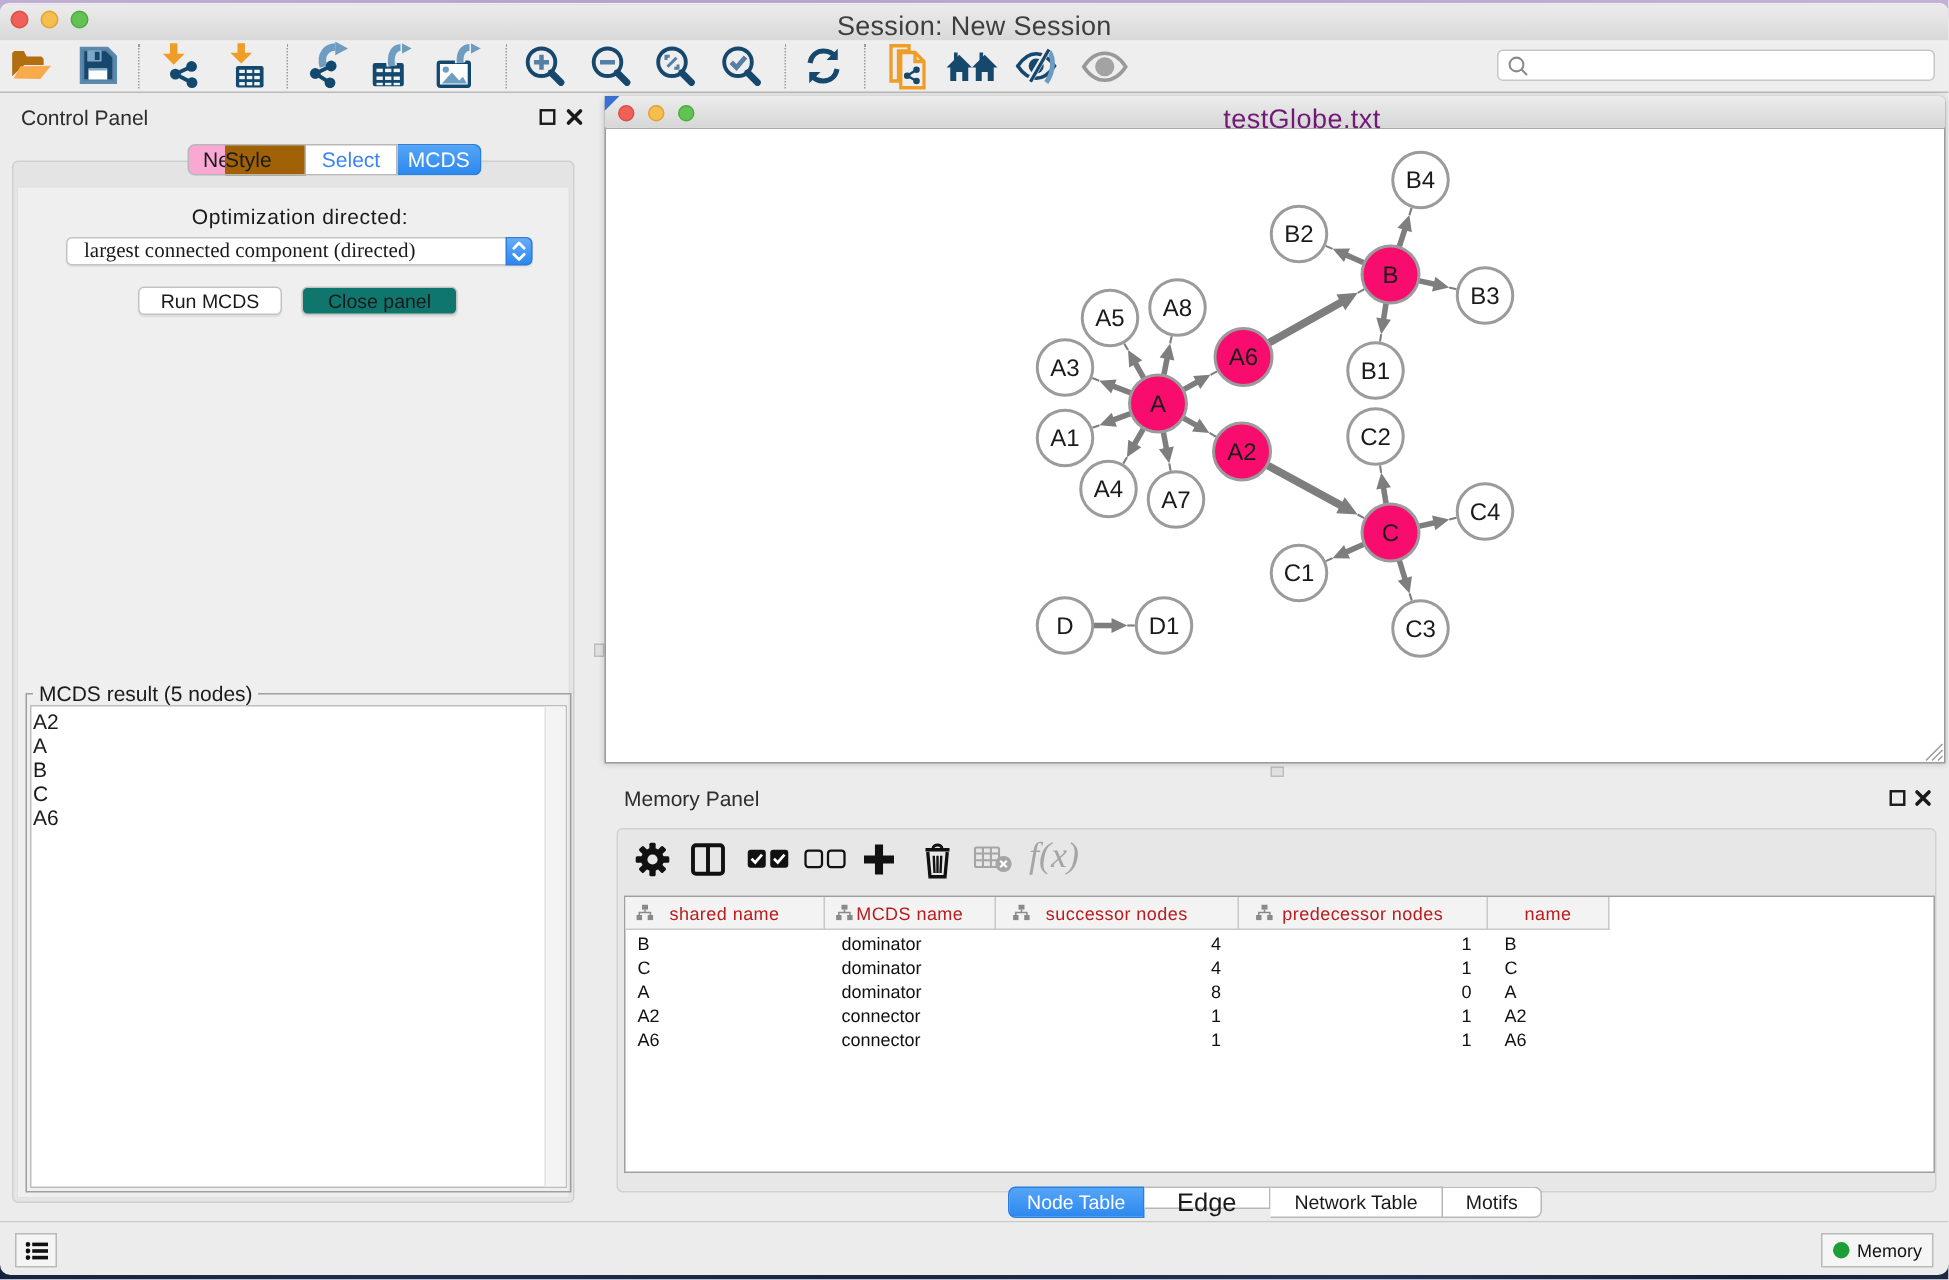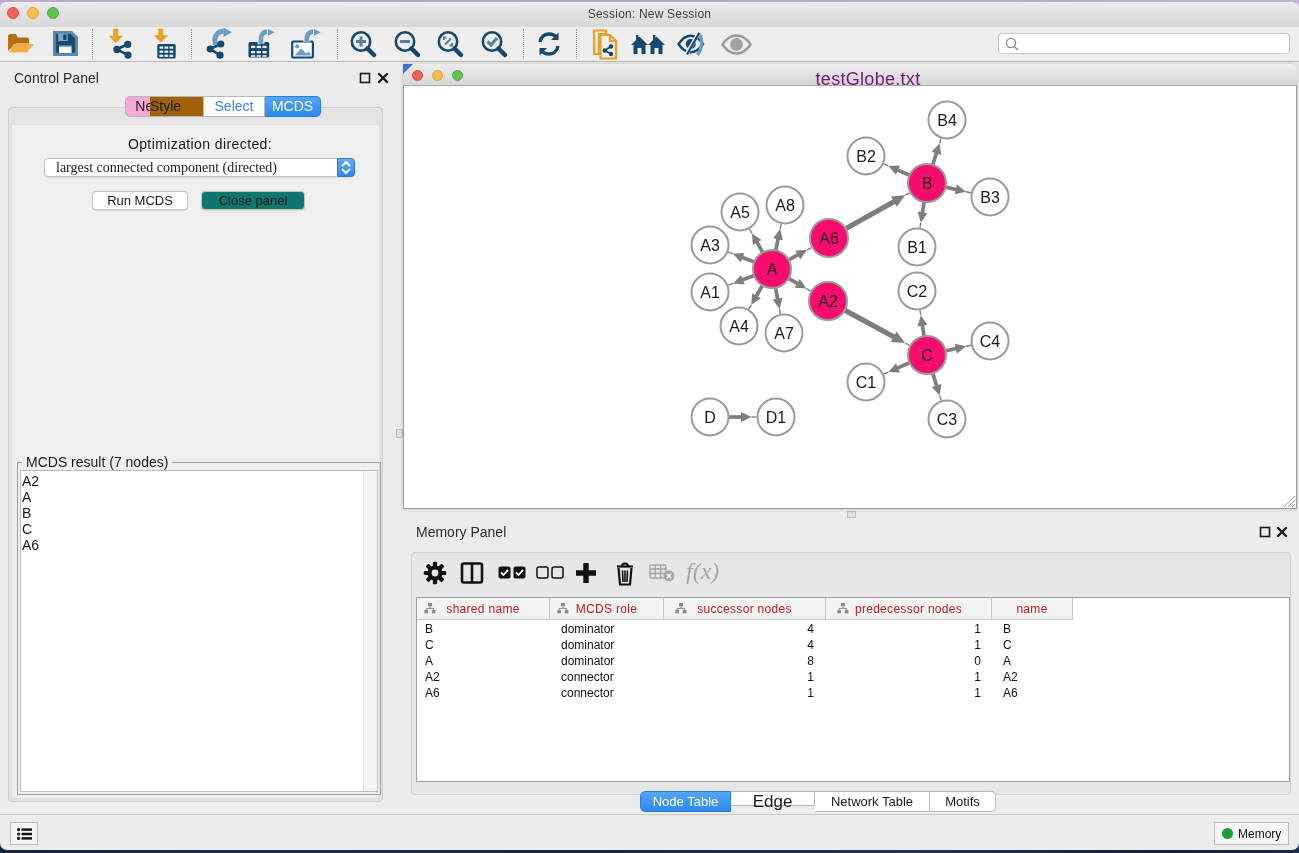--- a/index.html
+++ b/index.html
@@ -11,21 +11,21 @@
 </style>
 </head>
 <body>
 
 <div class="abs" style="left:0;top:0;width:1299px;height:12px;background:linear-gradient(90deg,#c0aed3,#b6a4cb 30%,#bba9cf 70%,#c4b2d6);"></div>
 
 <div class="abs" style="left:0;top:2px;width:1299px;height:25px;background:linear-gradient(#ececec,#d8d8d8);border-top:1px solid #f2f2f2;border-radius:6px 6px 0 0;"></div>
 <div class="tl" style="left:7px;top:7px;width:12px;height:12px;background:#f0605a;border:1px solid #dd4f45;"></div>
 <div class="tl" style="left:27px;top:7px;width:12px;height:12px;background:#f6bd4f;border:1px solid #e0a32e;"></div>
 <div class="tl" style="left:47px;top:7px;width:12px;height:12px;background:#61c354;border:1px solid #4eab3e;"></div>
-<div class="abs" style="left:0;top:7px;width:1299px;text-align:center;font-size:12px;letter-spacing:0.2px;color:#3e3e3e;">Session: New Session</div>
+<div class="abs" style="left:0;top:7px;width:1299px;text-align:center;font-size:18px;letter-spacing:0.2px;color:#3e3e3e;">Session: New Session</div>
 
 <div class="abs" style="left:0;top:27px;width:1299px;height:35px;background:#eeeeee;border-bottom:1px solid #b9b9b9;"></div>
 <div class="abs" id="toolbar-icons" style="left:0;top:27px;width:1299px;height:34px;">
 
   <div class="abs" style="left:92px;top:2px;height:30px;border-left:1px dotted #9a9a9a;"></div>
   <div class="abs" style="left:191px;top:2px;height:30px;border-left:1px dotted #9a9a9a;"></div>
   <div class="abs" style="left:337px;top:2px;height:30px;border-left:1px dotted #9a9a9a;"></div>
   <div class="abs" style="left:523px;top:2px;height:30px;border-left:1px dotted #9a9a9a;"></div>
   <div class="abs" style="left:576px;top:2px;height:30px;border-left:1px dotted #9a9a9a;"></div>
 
@@ -207,21 +207,21 @@
 <div class="abs" style="left:337px;top:158px;width:18px;height:19px;background:linear-gradient(#64adf8,#2e87ef);border-radius:0 4px 4px 0;border:1px solid #2a7fdd;"></div>
 <svg class="abs" style="left:340px;top:160px" width="12" height="15" viewBox="0 0 12 15">
   <path d="M2.5 5.5 L6 2 L9.5 5.5" fill="none" stroke="#ffffff" stroke-width="1.8" stroke-linecap="round" stroke-linejoin="round"></path>
   <path d="M2.5 9.5 L6 13 L9.5 9.5" fill="none" stroke="#ffffff" stroke-width="1.8" stroke-linecap="round" stroke-linejoin="round"></path>
 </svg>
 
 <div class="abs" style="left:92px;top:191px;width:96px;height:19px;background:#ffffff;border:1px solid #c3c3c3;border-radius:4px;box-shadow:0 1px 1px rgba(0,0,0,0.08);font-size:13px;color:#1a1a1a;text-align:center;line-height:18px;">Run MCDS</div>
 <div class="abs" style="left:201px;top:191px;width:104px;height:19px;background:#0f766e;border:1px solid #c3c3c3;border-radius:4px;box-shadow:0 1px 1px rgba(0,0,0,0.08);font-size:13px;color:#1a1a1a;text-align:center;line-height:18px;">Close panel</div>
 
 <div class="abs" style="left:17px;top:462px;width:364px;height:333px;border:1px solid #9f9f9f;"></div>
-<div class="abs" style="left:22px;top:454px;background:#efefef;padding:0 4px;font-size:14px;color:#1a1a1a;">MCDS result (7 nodes)</div>
+<div class="abs" style="left:22px;top:454px;background:#efefef;padding:0 4px;font-size:14px;color:#1a1a1a;">MCDS result (5 nodes)</div>
 <div class="abs" style="left:20px;top:470px;width:358px;height:322px;background:#ffffff;border:1px solid #bdbdbd;"></div>
 <div class="abs" style="left:363px;top:471px;width:14px;height:320px;background:#f4f4f4;border-left:1px solid #e2e2e2;"></div>
 <div class="abs" style="left:22px;top:473px;font-size:14px;line-height:16px;color:#1a1a1a;">A2<br>A<br>B<br>C<br>A6</div>
 
 <div class="abs" style="left:396px;top:429px;width:7px;height:9px;background:#e0e0e0;border:1px solid #bdbdbd;"></div>
 <div class="abs" style="left:847px;top:511px;width:9px;height:7px;background:#e0e0e0;border:1px solid #bdbdbd;"></div>
 
 <div class="abs" style="left:403px;top:64px;width:894px;height:445px;background:#ffffff;border:1px solid #9a9a9a;border-radius:4px 4px 0 0;box-shadow:0 0 4px rgba(0,0,0,0.18);"></div>
 <div class="abs" style="left:403px;top:64px;width:894px;height:22px;background:linear-gradient(#ececec,#d7d7d7);border-bottom:1px solid #a9a9a9;border-radius:4px 4px 0 0;"></div>
 <svg class="abs" style="left:403px;top:64px" width="10" height="10" viewBox="0 0 10 10">
@@ -409,21 +409,21 @@
     <path d="M17.8 9.8 L22.2 14.2 M22.2 9.8 L17.8 14.2" stroke="#ffffff" stroke-width="1.5"></path>
   </svg>
 
   <div class="abs" style="left:275px;top:2px;font-family:'Liberation Serif',serif;font-style:italic;font-size:24px;color:#a5a5a5;">f(x)</div>
 </div>
 
 <div class="abs" style="left:416px;top:597px;width:874px;height:185px;background:#ffffff;border:1px solid #9f9f9f;"></div>
 <div class="abs" style="left:417px;top:598px;width:656px;height:22px;background:#f3f3f3;"></div>
 <div class="abs" id="thead" style="left:417px;top:598px;width:872px;height:22px;font-size:12px;letter-spacing:0.3px;color:#b91c1c;">
   <div class="abs" style="left:0;top:0;width:133px;height:22px;border-right:1px solid #c9c9c9;border-bottom:1px solid #c9c9c9;text-align:center;line-height:22px;">shared name</div>
-  <div class="abs" style="left:133px;top:0;width:114px;height:22px;border-right:1px solid #c9c9c9;border-bottom:1px solid #c9c9c9;text-align:center;line-height:22px;">MCDS role</div>
+  <div class="abs" style="left:133px;top:0;width:114px;height:22px;border-right:1px solid #c9c9c9;border-bottom:1px solid #c9c9c9;text-align:center;line-height:22px;">MCDS name</div>
   <div class="abs" style="left:247px;top:0;width:162px;height:22px;border-right:1px solid #c9c9c9;border-bottom:1px solid #c9c9c9;text-align:center;line-height:22px;">successor nodes</div>
   <div class="abs" style="left:409px;top:0;width:166px;height:22px;border-right:1px solid #c9c9c9;border-bottom:1px solid #c9c9c9;text-align:center;line-height:22px;">predecessor nodes</div>
   <div class="abs" style="left:575px;top:0;width:81px;height:22px;border-right:1px solid #c9c9c9;border-bottom:1px solid #c9c9c9;text-align:center;line-height:22px;">name</div>
 </div>
 
 <svg class="abs" style="left:424px;top:603px" width="12" height="11" viewBox="0 0 12 11">
     <g fill="#8a8a8a">
       <rect x="4" y="0" width="4" height="3.4"></rect>
       <rect x="0.4" y="7" width="3.6" height="3.4"></rect>
       <rect x="7.8" y="7" width="3.6" height="3.4"></rect>
@@ -486,21 +486,21 @@
     </div>
   <div style="height:16px;line-height:16px;position:relative;">
       <span style="position:absolute;left:8px;">A6</span>
       <span style="position:absolute;left:144px;">connector</span>
       <span style="position:absolute;left:247px;width:150px;text-align:right;">1</span>
       <span style="position:absolute;left:409px;width:155px;text-align:right;">1</span>
       <span style="position:absolute;left:586px;">A6</span>
     </div>
 </div>
 
-<div class="abs" style="left:640px;top:791px;width:357px;height:21px;padding-left:20px;">
+<div class="abs" style="left:672px;top:791px;width:357px;height:21px;padding-left:20px;">
   <div class="abs" style="left:0;top:0;width:91px;height:21px;background:linear-gradient(#55a5f7,#2d88ef);border:1px solid #2a7fdd;border-radius:5px 0 0 5px;font-size:13px;color:#ffffff;text-align:center;line-height:20px;">Node Table</div>
   <div class="abs" style="left:91px;top:0;width:84px;height:15px;background:#ffffff;border:1px solid #b8b8b8;border-left:none;font-size:17px;color:#1a1a1a;text-align:center;line-height:20px;">Edge Table</div>
   <div class="abs" style="left:175px;top:0;width:115px;height:21px;background:#ffffff;border:1px solid #b8b8b8;border-left:none;font-size:13px;color:#1a1a1a;text-align:center;line-height:20px;">Network Table</div>
   <div class="abs" style="left:290px;top:0;width:66px;height:21px;background:#ffffff;border:1px solid #b8b8b8;border-left:none;border-radius:0 5px 5px 0;font-size:13px;color:#1a1a1a;text-align:center;line-height:20px;">Motifs</div>
 </div>
 
 <div class="abs" style="left:10px;top:822px;width:28px;height:23px;background:#f5f5f5;border:1px solid #b9b9b9;z-index:2;"></div>
 <svg class="abs" style="left:17px;top:828px;z-index:2" width="15" height="12" viewBox="0 0 15 12">
   <g fill="#111111">
     <circle cx="1.6" cy="1.6" r="1.6"></circle>

